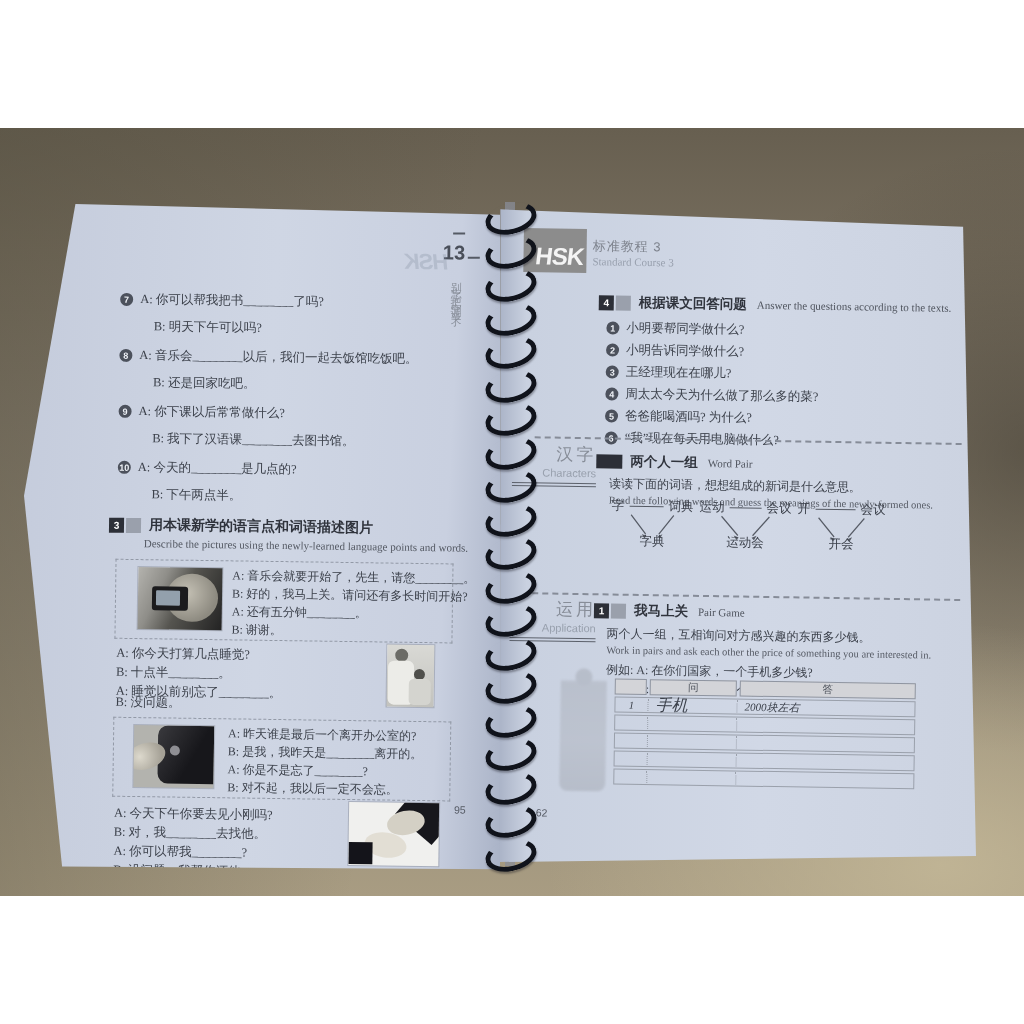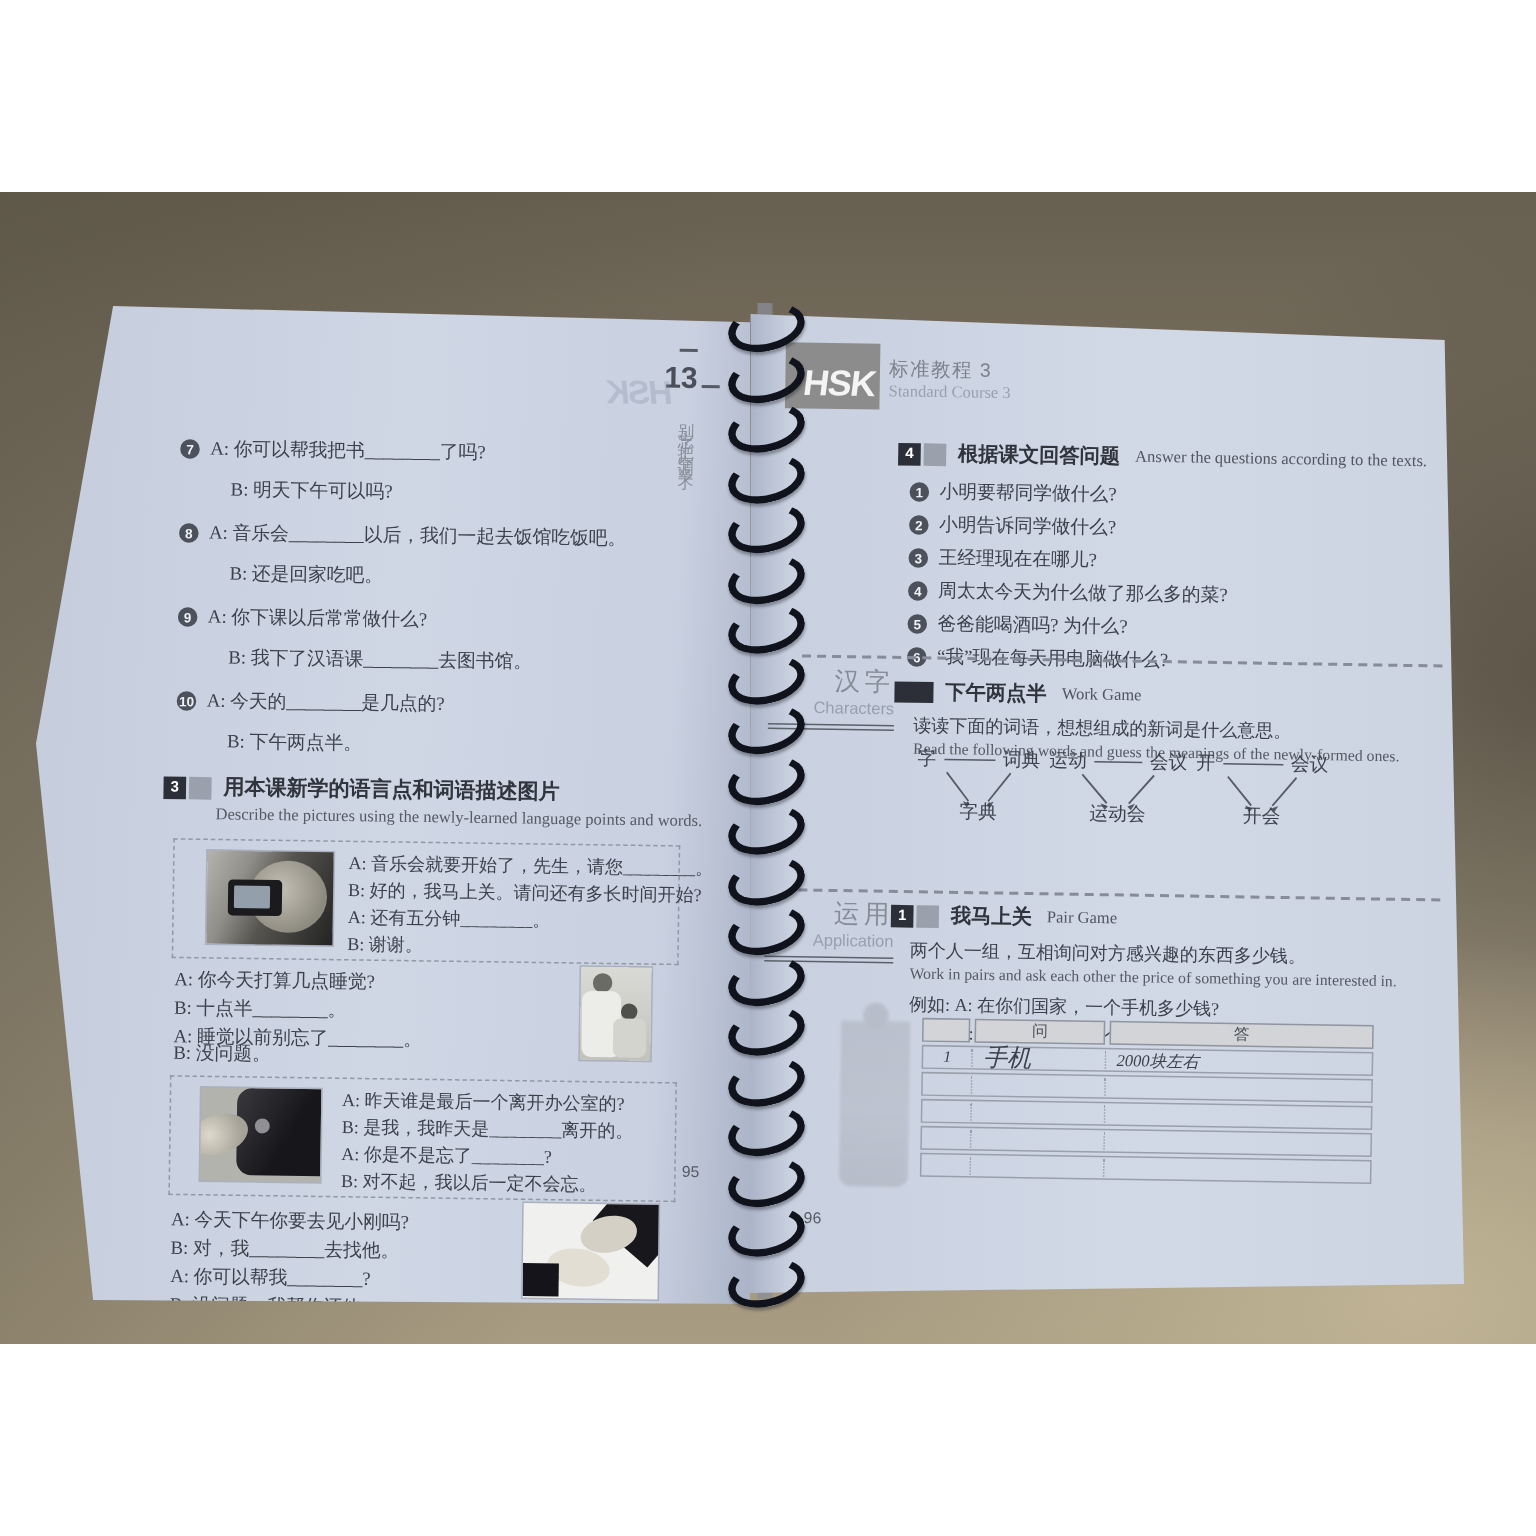--- a/index.html
+++ b/index.html
@@ -208,21 +208,21 @@
       <div class="dl kai" style="left:98px;top:623px;">B: 对，我________去找他。</div>
       <div class="dl kai" style="left:98px;top:642px;">A: 你可以帮我________?</div>
       <div class="dl kai" style="left:98px;top:661px;">B: 没问题，我帮你还他。</div>
       <div class="ph ph-hands" style="left:333px;top:598px;width:90px;height:63px;">
         <div class="sleeve"></div>
         <div class="give"></div>
         <div class="palm"></div>
         <div class="cuff"></div>
       </div>
 
-      <div class="pagenum" style="left:438px;top:570px;text-align:center;">95</div>
+      <div class="pagenum" style="left:438px;top:598px;text-align:center;">95</div>
     </div>
   </div>
 
   <div class="page page-right">
     <div class="rotR">
 
       <div class="hskbox">
         <span>HSK</span>
       </div>
       <div class="series-cn">标准教程 3</div>
@@ -260,22 +260,22 @@
         </div>
 
       <div class="dashsep" style="left:40px;top:240px;width:427px;"></div>
 
       <div class="margin-label" style="left:18px;top:246px;width:84px;">
         <span class="cn">汉字</span>
         <span class="en">Characters</span>
       </div>
       <div class="ln" style="left:102px;top:255px;">
         <span class="sqwide"></span>
-        <span class="hd-cn">下午两点半</span>
-        <span class="hd-en">Work Game</span>
+        <span class="hd-cn">两个人一组</span>
+        <span class="hd-en">Word Pair</span>
         </div>
       <div class="ln kai" style="left:115px;top:278px;font-size:12px;">读读下面的词语，想想组成的新词是什么意思。</div>
       <div class="ln eng" style="left:115px;top:297px;font-size:10.5px;">Read the following words and guess the meanings of the newly-formed ones.</div>
 
       <div class="wg-group" style="left:118px;width:82px;">
         <svg class="wg-svg" viewBox="0 0 100 52" preserveAspectRatio="none">
           <path d="M24 17 L42 36" stroke="#555a64" stroke-width="1.3" fill="none"></path>
             <path d="M43 38 l-5.5 -2 l3 4.5 z" fill="#555a64"></path>
           <path d="M76 17 L58 36" stroke="#555a64" stroke-width="1.3" fill="none"></path>
             <path d="M57 38 l5.5 -2 l-3 4.5 z" fill="#555a64"></path>
@@ -371,21 +371,21 @@
         </div>
         <div class="brow">
           <span class="d1"></span>
             <span class="d2"></span>
           <span class="v0"></span>
           <span class="v1"></span>
           <span class="v2"></span>
         </div>
       </div>
 
-      <div class="pagenum" style="left:47px;top:610px;">96</div>
+      <div class="pagenum" style="left:47px;top:610px;">62</div>
     </div>
   </div>
 
   <div class="spine">
       <div class="coil" style="top: 0px;"></div>
       <div class="coil" style="top: 33.5px;"></div>
       <div class="coil" style="top: 67px;"></div>
       <div class="coil" style="top: 100.5px;"></div>
       <div class="coil" style="top: 134px;"></div>
       <div class="coil" style="top: 167.5px;"></div>

